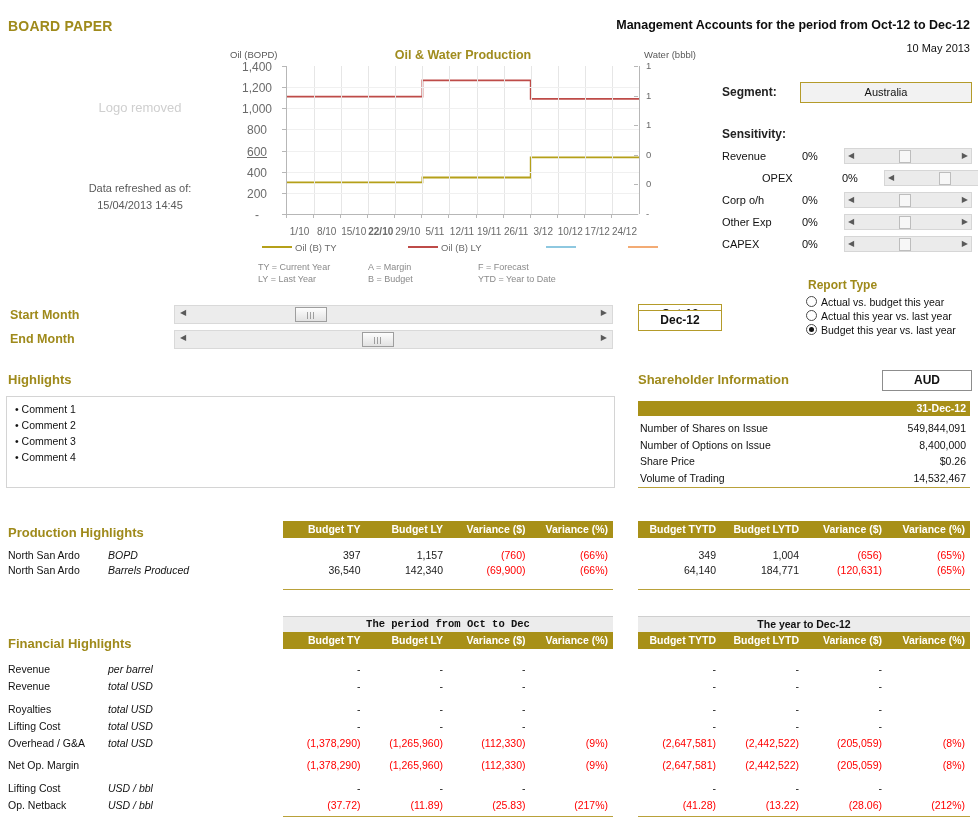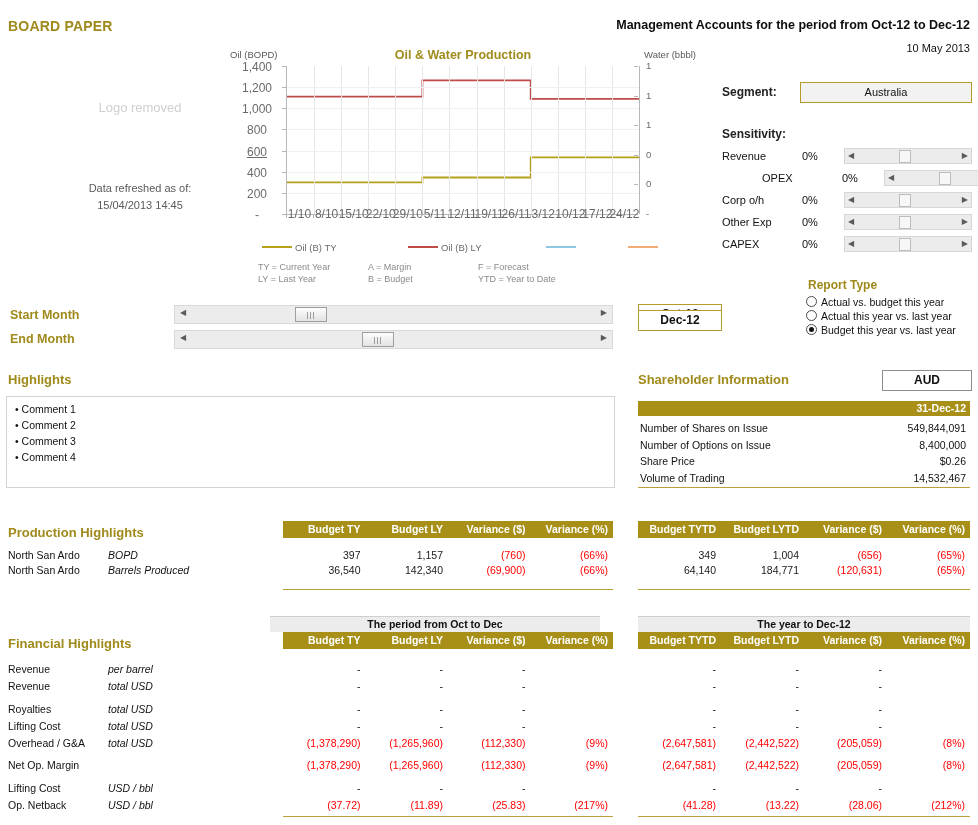--- a/index.html
+++ b/index.html
@@ -23,21 +23,21 @@
   #chart-title{position:absolute;left:0;top:4px;width:470px;text-align:center;font-size:12.5px;font-weight:bold;color:#a08c1e;}
   #axis-left-label{position:absolute;left:2px;top:5px;font-size:9.5px;color:#595959;}
   #axis-right-label{position:absolute;right:2px;top:5px;font-size:9.5px;color:#595959;}
   .plot{position:absolute;left:58px;top:22px;width:352px;height:148px;border-left:1px solid #b7b7b7;border-right:1px solid #b7b7b7;}
   .vgrid{position:absolute;top:0;bottom:0;width:1px;background:#e6e6e6;}
   .hgrid{position:absolute;left:0;right:0;height:1px;background:#f0f0f0;}
   .ylab{position:absolute;width:46px;text-align:center;font-size:12px;color:#6a6a6a;}
   .ylabR{position:absolute;width:30px;text-align:left;font-size:9.5px;color:#6a6a6a;}
   .xaxis{position:absolute;left:58px;right:60px;top:170px;height:1px;background:#b7b7b7;}
   .xtick{position:absolute;top:170px;width:1px;height:4px;background:#b7b7b7;}
-  .xlab{position:absolute;top:163px;font-size:12px;color:#6a6a6a;transform:translateX(-50%);white-space:nowrap;}
+  .xlab{position:absolute;top:182px;font-size:10px;color:#6a6a6a;transform:translateX(-50%);white-space:nowrap;}
   .legend{position:absolute;top:198px;left:0;width:470px;}
   .lgitem{position:absolute;font-size:9.5px;color:#6a6a6a;white-space:nowrap;}
   .lgline{display:inline-block;width:30px;height:0;border-top:2px solid #000;vertical-align:3px;margin-right:3px;}
   .foot{position:absolute;font-size:9px;color:#8a8a8a;white-space:nowrap;}
 
   
   #segment-label{left:722px;top:85px;font-size:12px;font-weight:bold;color:#222;}
   #segment-box{left:800px;top:82px;width:170px;height:19px;border:1px solid #b49b2a;background:#f2f2f2;
                font-size:11px;text-align:center;line-height:19px;color:#111;}
   #sensitivity-label{left:722px;top:127px;font-size:12px;font-weight:bold;color:#222;}
@@ -171,21 +171,21 @@
     </div>
   <div class="xaxis"></div>
   <div id="xlabs">
       <div class="xtick" style="left: 58px;"></div>
       <div class="xlab" style="left: 71.5385px;">1/10</div>
       <div class="xtick" style="left: 85.0769px;"></div>
       <div class="xlab" style="left: 98.6154px;">8/10</div>
       <div class="xtick" style="left: 112.154px;"></div>
       <div class="xlab" style="left: 125.692px;">15/10</div>
       <div class="xtick" style="left: 139.231px;"></div>
-      <div class="xlab" style="left: 152.769px;">22/10</div>
+      <div class="xlab" style="left: 152.769px; font-weight: bold;">22/10</div>
       <div class="xtick" style="left: 166.308px;"></div>
       <div class="xlab" style="left: 179.846px;">29/10</div>
       <div class="xtick" style="left: 193.385px;"></div>
       <div class="xlab" style="left: 206.923px;">5/11</div>
       <div class="xtick" style="left: 220.462px;"></div>
       <div class="xlab" style="left: 234px;">12/11</div>
       <div class="xtick" style="left: 247.538px;"></div>
       <div class="xlab" style="left: 261.077px;">19/11</div>
       <div class="xtick" style="left: 274.615px;"></div>
       <div class="xlab" style="left: 288.154px;">26/11</div>
@@ -355,21 +355,21 @@
     <div class="cell red" style="left: 448px; width: 77.5px; top: 563.5px;">(69,900)</div>
     <div class="cell red" style="left: 530.5px; width: 77.5px; top: 563.5px;">(66%)</div>
     <div class="cell" style="left: 638px; width: 78px; top: 563.5px;">64,140</div>
     <div class="cell" style="left: 721px; width: 78px; top: 563.5px;">184,771</div>
     <div class="cell red" style="left: 804px; width: 78px; top: 563.5px;">(120,631)</div>
     <div class="cell red" style="left: 887px; width: 78px; top: 563.5px;">(65%)</div>
   </div>
 <div class="abs goldrule" style="left:283px;top:589px;width:330px;"></div>
 <div class="abs goldrule" style="left:638px;top:589px;width:332px;"></div>
 
-<div class="abs grayband" style="left:270px;top:616px;width:330px;">
+<div class="abs grayband" style="left:283px;top:616px;width:330px;font-family:Liberation Mono, monospace;">
   <span>The period from Oct to Dec</span>
 </div>
 <div class="abs grayband" style="left:638px;top:616px;width:332px;">
   <span>The year to Dec-12</span>
 </div>
 <div class="abs" id="fin-title">Financial Highlights</div>
 <div class="abs thead" id="fin-head-left" style="left:283px;top:632px;width:330px;">
     <span class="th" style="left: 0px; width: 77.5px;">Budget TY</span>
     <span class="th" style="left: 82.5px; width: 77.5px;">Budget LY</span>
     <span class="th" style="left: 165px; width: 77.5px;">Variance ($)</span>

